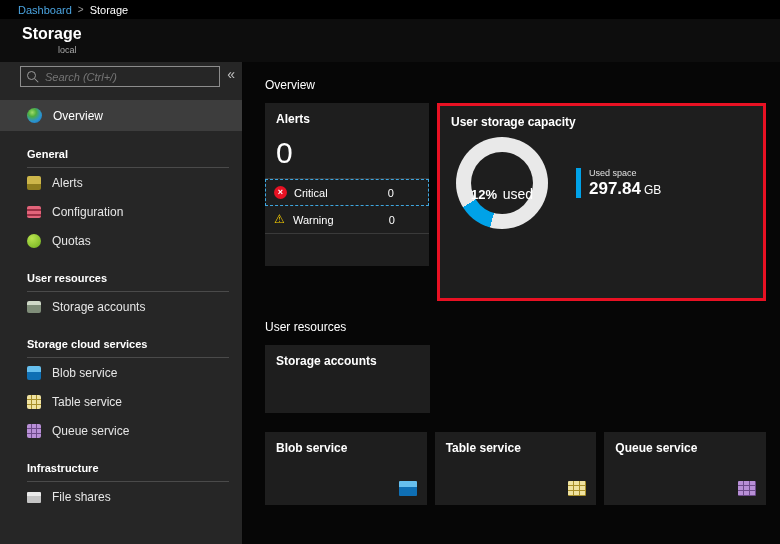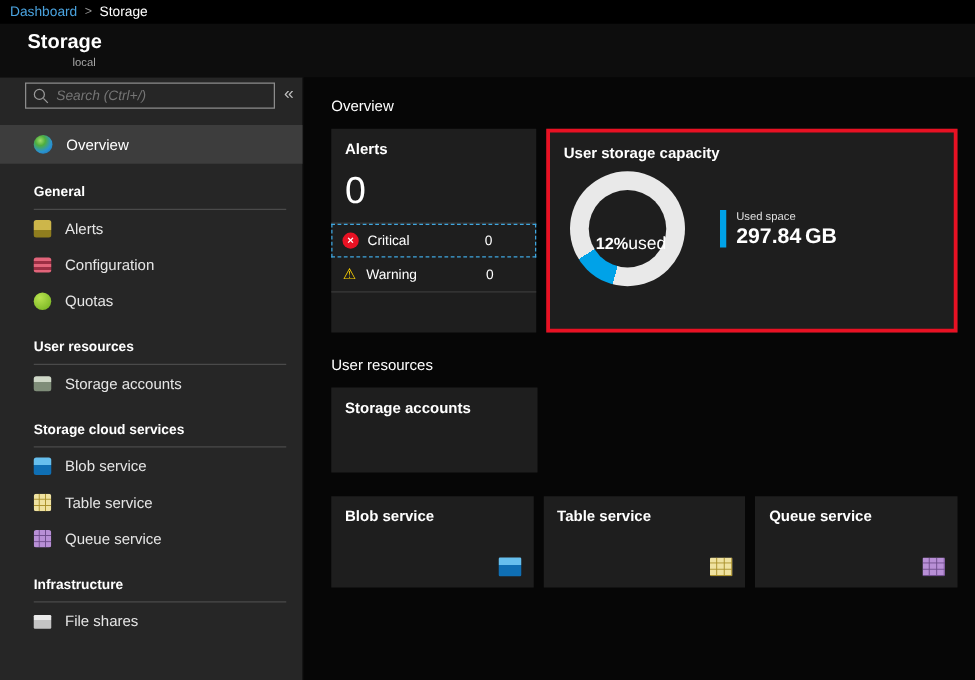--- a/index.html
+++ b/index.html
@@ -3,21 +3,21 @@
 <meta charset="utf-8">
 <style>
   html,body{margin:0;padding:0;}
   body{
     width:780px;height:544px;overflow:hidden;
     background:#060606;color:#fff;
     font-family:"Liberation Sans", sans-serif;
     -webkit-font-smoothing:antialiased;
   }
   
-  .topbar{height:19px;background:#000;display:flex;align-items:center;padding-left:8px;font-size:11px;}
+  .topbar{height:19px;background:#000;display:flex;align-items:center;padding-left:18px;font-size:11px;}
   .bc-link{color:#4aa3df;cursor:pointer;}
   .bc-sep{color:#9a9a9a;margin:0 6px;font-size:10px;}
   .bc-current{color:#fff;}
   
   .header{height:43px;background:#0d0d0d;padding:5px 0 0 22px;box-sizing:border-box;}
   .page-title{font-size:16px;font-weight:bold;color:#fff;line-height:20px;}
   .page-subtitle{font-size:9px;color:#a8a8a8;margin-top:1px;padding-left:36px;}
   
   .content{display:flex;height:482px;}
   
@@ -57,32 +57,32 @@
   .alerts-tile{width:165px;height:163px;display:flex;flex-direction:column;box-sizing:border-box;cursor:pointer;}
   .alerts-total{font-size:30px;color:#fff;padding:12px 11px 10px;line-height:1;}
   .divider{height:1px;background:#3a3a3a;}
   .alert-row{height:27px;display:flex;align-items:center;padding:0 8px;font-size:11px;color:#fff;box-sizing:border-box;cursor:pointer;}
   .alert-row.focused{border:1px dashed #3fa7e0;}
   .crit-icn{width:13px;height:13px;border-radius:50%;background:#e81123;color:#fff;font-size:9px;line-height:13px;text-align:center;font-weight:bold;}
   .warn-icn{color:#ffd400;font-size:12px;line-height:13px;width:13px;text-align:center;}
   .alert-label{margin-left:7px;}
   .alert-count{margin-left:auto;padding-right:26px;}
   
-  .capacity-tile{width:331px;height:163px;border:3px solid #e81123;box-sizing:border-box;cursor:pointer;}
+  .capacity-tile{width:331px;height:198px;border:3px solid #e81123;box-sizing:border-box;cursor:pointer;}
   .capacity-body{display:flex;align-items:center;padding:8px 12px 0 16px;}
   .donut{width:92px;height:92px;border-radius:50%;position:relative;background:#e9e9e9;}
-  .donut-hole{position:absolute;inset:15px;background:#1e1e1e;border-radius:50%;display:flex;align-items:baseline;justify-content:flex-end;padding-top:34px;box-sizing:border-box;gap:0;}
+  .donut-hole{position:absolute;inset:15px;background:#1e1e1e;border-radius:50%;display:flex;align-items:baseline;justify-content:space-between;padding-top:34px;box-sizing:border-box;gap:0;}
   .pct{font-size:13px;font-weight:bold;color:#fff;line-height:1;}
   .used-word{font-size:14px;color:#fff;}
   .legend{margin-left:28px;display:flex;flex-direction:column;gap:13px;}
   .legend-entry{display:flex;}
   .bar{width:5px;height:30px;margin-right:8px;}
   .legend-label{font-size:9px;color:#e0e0e0;line-height:1.3;}
   .legend-value{font-size:17px;font-weight:bold;color:#fff;line-height:1.05;}
-  .legend-unit{font-size:17px;margin-left:3px;font-weight:bold;margin-top:44px;}
+  .legend-unit{font-size:12px;margin-left:3px;font-weight:normal;margin-top:44px;}
   
   .sa-tile{width:165px;height:68px;display:flex;flex-direction:column;justify-content:space-between;box-sizing:border-box;padding-bottom:9px;cursor:pointer;}
   .count-row{display:flex;align-items:center;justify-content:flex-end;gap:7px;padding-right:11px;}
   .count{font-size:20px;font-weight:bold;color:#fff;}
   .sa-icn{width:18px;height:14px;background:linear-gradient(180deg,#cfd8c8 0 35%,#7f8d79 35%);}
   
   .service-tile{width:165px;height:73px;position:relative;box-sizing:border-box;cursor:pointer;}
   .service-icn{position:absolute;right:10px;bottom:9px;width:18px;height:15px;border-radius:1px;}
   .svc-blob{background:linear-gradient(180deg,#66bfee 0 42%,#0f6fb4 42%);}
   .svc-tables{background-color:#efe2a0;background-image:linear-gradient(#a88f2a 1px,transparent 1px),linear-gradient(90deg,#a88f2a 1px,transparent 1px);background-size:6px 5px;background-position:-1px -1px;}

